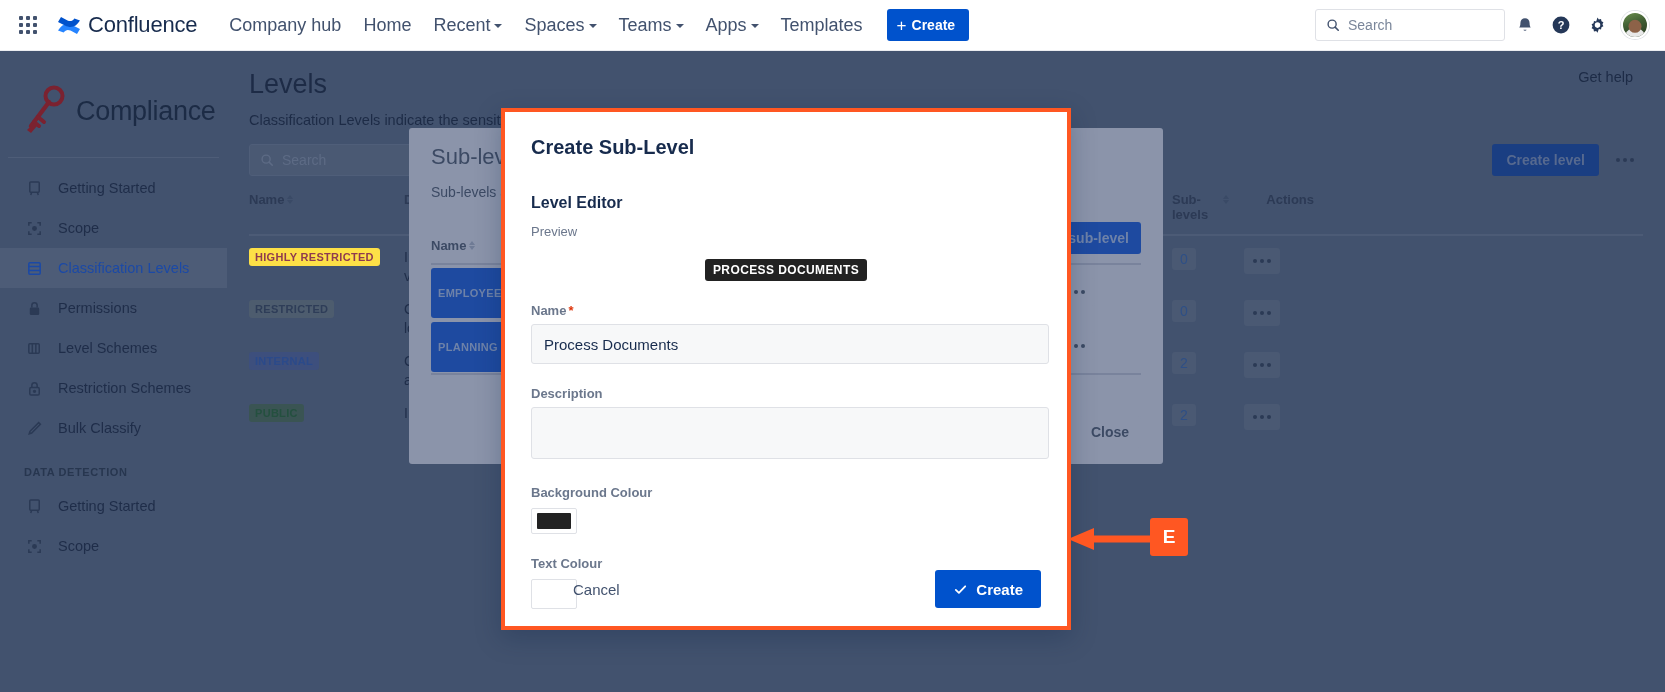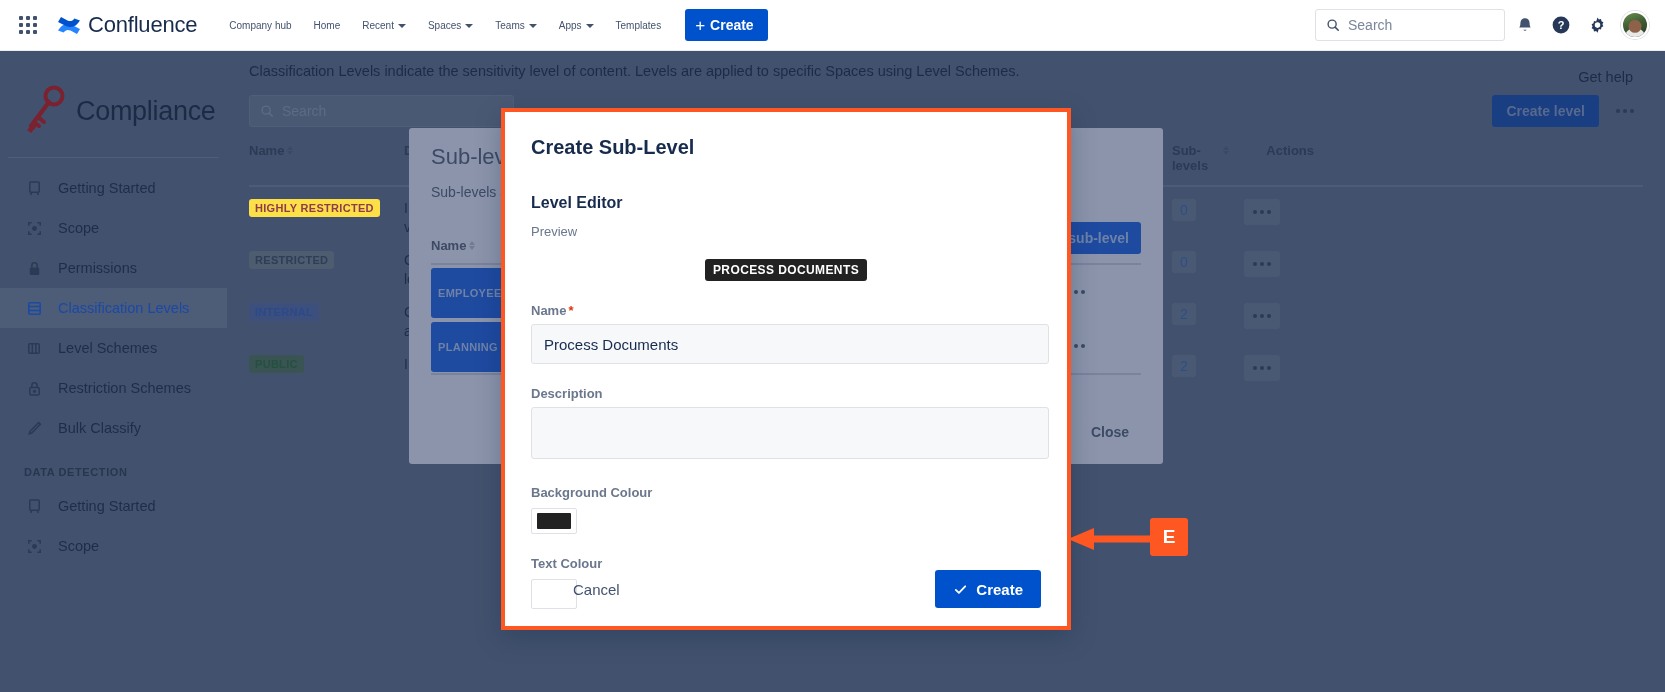--- a/index.html
+++ b/index.html
@@ -27,21 +27,21 @@
   .brand { display: flex; align-items: center; margin-left: 12px; cursor: pointer; }
   .brand-mark { width: 26px; height: 26px; position: relative; }
   .brand-name {
     font-size: 22px; color: #172b4d; margin-left: 6px;
     letter-spacing: -0.2px; font-weight: 400;
   }
 
   .nav-items { display: flex; align-items: center; margin-left: 22px; gap: 2px; }
   .nav-item {
     display: flex; align-items: center; gap: 4px;
-    font-size: 10px; color: #42526e; padding: 6px 10px;
+    font-size: 18px; color: #42526e; padding: 6px 10px;
     border-radius: 3px; cursor: pointer; white-space: nowrap;
   }
   .caret { width: 0; height: 0; border-left: 4px solid transparent;
            border-right: 4px solid transparent; border-top: 4px solid #42526e; margin-top: 2px; }
 
   .create-btn {
     margin-left: 14px; background: #0052cc; color: #fff;
     font-size: 14px; font-weight: 600; border: none; border-radius: 3px;
     height: 32px; padding: 0 14px 0 10px; display: flex; align-items: center;
     gap: 5px; cursor: pointer;
@@ -378,37 +378,37 @@
   </div>
   <div class="side-item">
     <span class="si-ic">
       <svg width="17" height="17" viewBox="0 0 18 18" fill="none" stroke="#2b3a55" stroke-width="1.6">
         <path d="M3 6V3h3M15 6V3h-3M3 12v3h3M15 12v3h-3"></path>
           <circle cx="9" cy="9" r="1.8" fill="#2b3a55"></circle>
       </svg>
     </span>
     <span>Scope</span>
   </div>
+  <div class="side-item active">
+    <span class="si-ic">
+      <svg width="17" height="17" viewBox="0 0 18 18" fill="none" stroke="#1b49a6" stroke-width="1.6">
+        <rect x="3" y="3" width="12" height="12" rx="1"></rect>
+          <path d="M3 7h12M3 11h12"></path>
+      </svg>
+    </span>
+    <span>Classification Levels</span>
+  </div>
   <div class="side-item">
     <span class="si-ic">
       <svg width="17" height="17" viewBox="0 0 18 18" fill="none" stroke="#2b3a55" stroke-width="1.6">
         <rect x="4" y="8" width="10" height="8" rx="1.4" fill="#2b3a55" stroke="none"></rect>
         <path d="M6.2 8V5.6a2.8 2.8 0 0 1 5.6 0V8"></path>
       </svg>
     </span>
     <span>Permissions</span>
-  </div>
-  <div class="side-item active">
-    <span class="si-ic">
-      <svg width="17" height="17" viewBox="0 0 18 18" fill="none" stroke="#1b49a6" stroke-width="1.6">
-        <rect x="3" y="3" width="12" height="12" rx="1"></rect>
-          <path d="M3 7h12M3 11h12"></path>
-      </svg>
-    </span>
-    <span>Classification Levels</span>
   </div>
   <div class="side-item">
     <span class="si-ic">
       <svg width="17" height="17" viewBox="0 0 18 18" fill="none" stroke="#2b3a55" stroke-width="1.6">
         <rect x="3" y="4" width="11" height="10" rx="1"></rect>
           <path d="M6.7 4v10M10.4 4v10"></path>
       </svg>
     </span>
     <span>Level Schemes</span>
   </div>
@@ -447,20 +447,21 @@
       <svg width="17" height="17" viewBox="0 0 18 18" fill="none" stroke="#2b3a55" stroke-width="1.6">
         <path d="M3 6V3h3M15 6V3h-3M3 12v3h3M15 12v3h-3"></path>
           <circle cx="9" cy="9" r="1.8" fill="#2b3a55"></circle>
       </svg>
     </span>
     <span>Scope</span>
   </div>
 </div>
 
 <div class="main">
+  <div class="page-title">Levels</div>
   <div class="get-help">Get help</div>
   <div class="page-sub">Classification Levels indicate the sensitivity level of content. Levels are applied to specific Spaces using Level Schemes.</div>
 
   <div class="toolbar">
     <div class="tb-search">
       <svg width="14" height="14" viewBox="0 0 16 16">
         <circle cx="7" cy="7" r="4.6" fill="none" stroke="#5d6b85" stroke-width="1.6"></circle>
         <line x1="10.4" y1="10.4" x2="14" y2="14" stroke="#5d6b85" stroke-width="1.8" stroke-linecap="round"></line>
       </svg>
       <span>Search</span>

